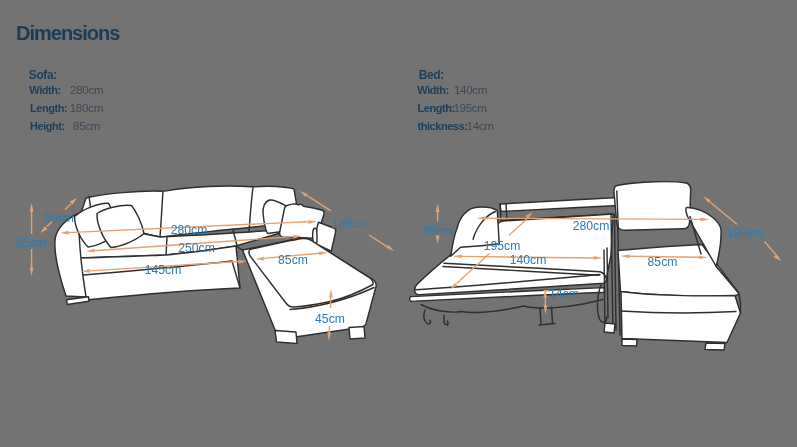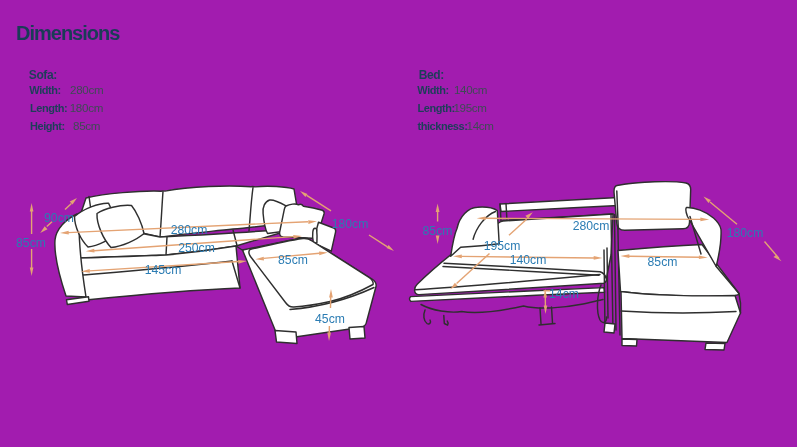--- a/index.html
+++ b/index.html
@@ -1,16 +1,16 @@
 <!DOCTYPE html>
 <html><head>
 <meta charset="utf-8">
 <style>
   html,body{margin:0;padding:0;background:#fff;}
-  #page{position:relative;width:797px;height:447px;overflow:hidden;background:#a21caf;
+  #page{position:relative;width:797px;height:447px;overflow:hidden;background:#737373;
         font-family:"Liberation Sans",sans-serif;}
   svg{position:absolute;left:0;top:0;}
   text{font-family:"Liberation Sans",sans-serif;}
   .lab{fill:#2b7cb3;font-size:12.2px;}
   .nlab{fill:#1d3e59;font-weight:bold;font-size:11px;letter-spacing:-0.45px;}
   .nval{fill:#3f4a55;font-size:11.6px;letter-spacing:-0.3px;}
   .ink{stroke:#2f2f2f;stroke-width:1.45;fill:none;stroke-linecap:round;stroke-linejoin:round;}
   .inkw{stroke:#2f2f2f;stroke-width:1.45;fill:#ffffff;stroke-linecap:round;stroke-linejoin:round;}
 </style>
 </head>

